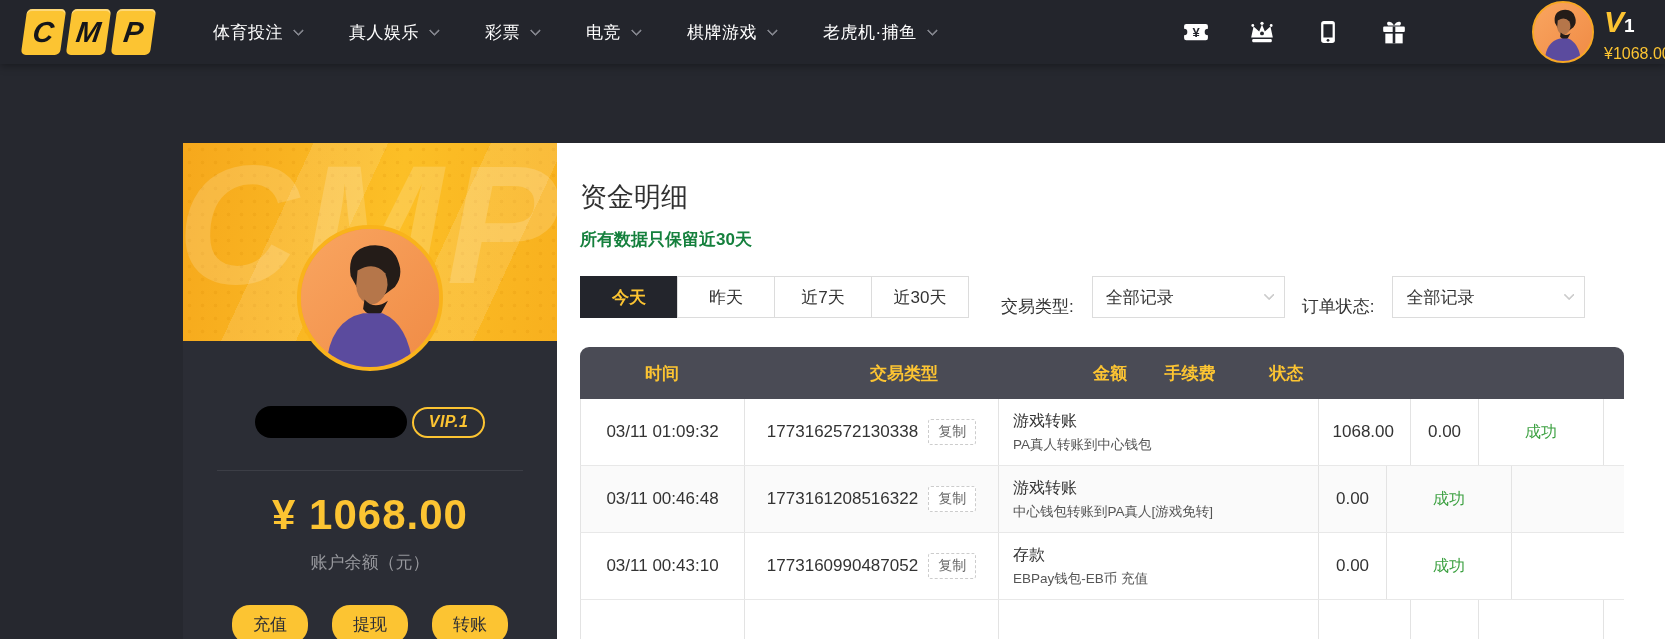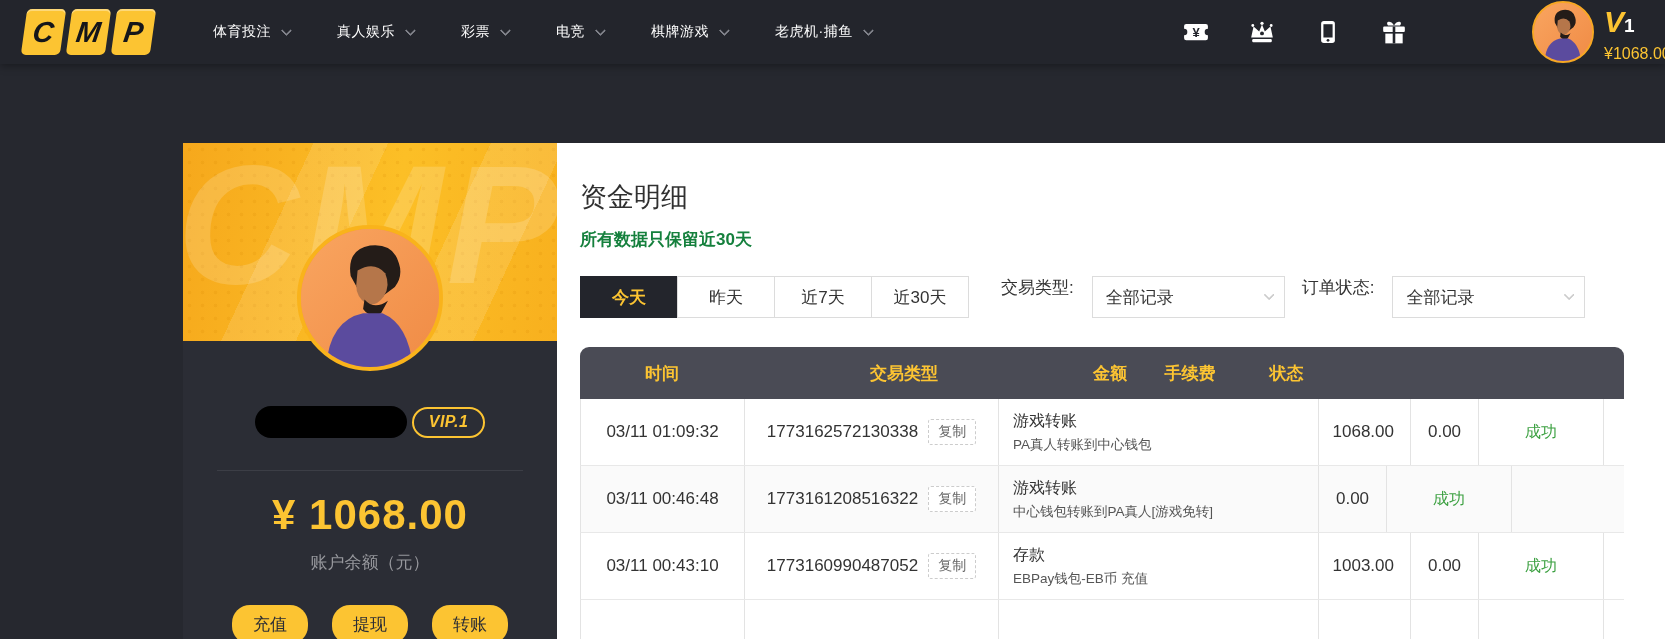--- a/index.html
+++ b/index.html
@@ -18,21 +18,21 @@
   }
   .logo { display:flex; gap:6px; margin-left:24px; }
   .logo .tile {
     width:39px; height:46px; background:#fcc432; border-radius:5px;
     transform:skewX(-8deg); display:flex; align-items:center; justify-content:center;
     box-shadow:inset 0 2px 0 rgba(255,255,255,.35);
   }
   .logo .tile span { font-weight:800; font-style:italic; font-size:29px; color:#15161a; }
   .mainnav { display:flex; margin-left:60px; gap:48px; }
   .nav-item { display:flex; align-items:center; gap:10px; cursor:pointer; }
-  .nav-item .lbl { color:#fff; font-size:14px; letter-spacing:.5px; }
+  .nav-item .lbl { color:#fff; font-size:17px; letter-spacing:.5px; }
   .chev {
     display:inline-block; width:8px; height:8px;
     border-right:2.5px solid #83858d; border-bottom:2.5px solid #83858d;
     transform:rotate(45deg) translateY(-2px); border-radius:1px;
   }
   .top-icons { position:absolute; left:1183px; top:0; height:64px; display:flex; align-items:center; gap:40px; }
   .top-icon { width:26px; height:26px; display:flex; align-items:center; justify-content:center; cursor:pointer; }
   .hdr-avatar {
     position:absolute; left:1532px; top:1px; width:62px; height:62px; border-radius:50%;
     border:2px solid #f7a823; overflow:hidden; background:#f5954f; cursor:pointer;
@@ -82,21 +82,21 @@
     border:none; border-radius:18px; padding:8px 21px; cursor:pointer;
   }
 
   
   .main {
     position:absolute; left:557px; top:143px; width:1108px; height:496px;
     background:#fff; overflow:hidden; padding-left:23px; z-index:4;
   }
   .page-title { margin-top:36px; font-size:27px; color:#303030; font-weight:500; }
   .page-subtitle { margin-top:13px; font-size:17px; color:#15803d;font-weight:bold; }
-  .filter-row { margin-top:25px; display:flex; align-items:flex-start; width:1023px; }
+  .filter-row { margin-top:25px; display:flex; align-items:flex-end; width:1023px; }
   .tabs { display:flex; }
   .tab {
     width:98px; height:42px; display:flex; align-items:center; justify-content:center;
     border:1px solid #dcdcdc; background:#fff; color:#333; font-size:17px; cursor:pointer;
   }
   .tab + .tab { margin-left:-1px; }
   .tab.active { background:#23252c; border-color:#23252c; color:#fcc432; font-weight:700; }
   .filter-label { font-size:17px; color:#333; }
   .lab1 { margin-left:32px; }
   .lab2 { margin-left:17px; }
@@ -331,21 +331,20 @@
     <div class="t-row">
       <div class="c c1 cell-time">03/11 00:43:10</div>
       <div class="c c2 cell-order">
         <span>1773160990487052</span>
         <button class="copy-btn">复制</button>
       </div>
       <div class="c c3 cell-type">
         <span class="type-main">存款</span>
         <span class="type-detail">EBPay钱包-EB币 充值</span>
       </div>
-      <div class="c c4 cell-amount">1003.00</div>
       <div class="c c5 cell-fee">0.00</div>
       <div class="c c6 cell-status">成功</div>
     </div>
 
     <div class="t-row partial">
       <div class="c c1"></div>
       <div class="c c2"></div>
       <div class="c c3"></div>
       <div class="c c4"></div>
       <div class="c c5"></div>

